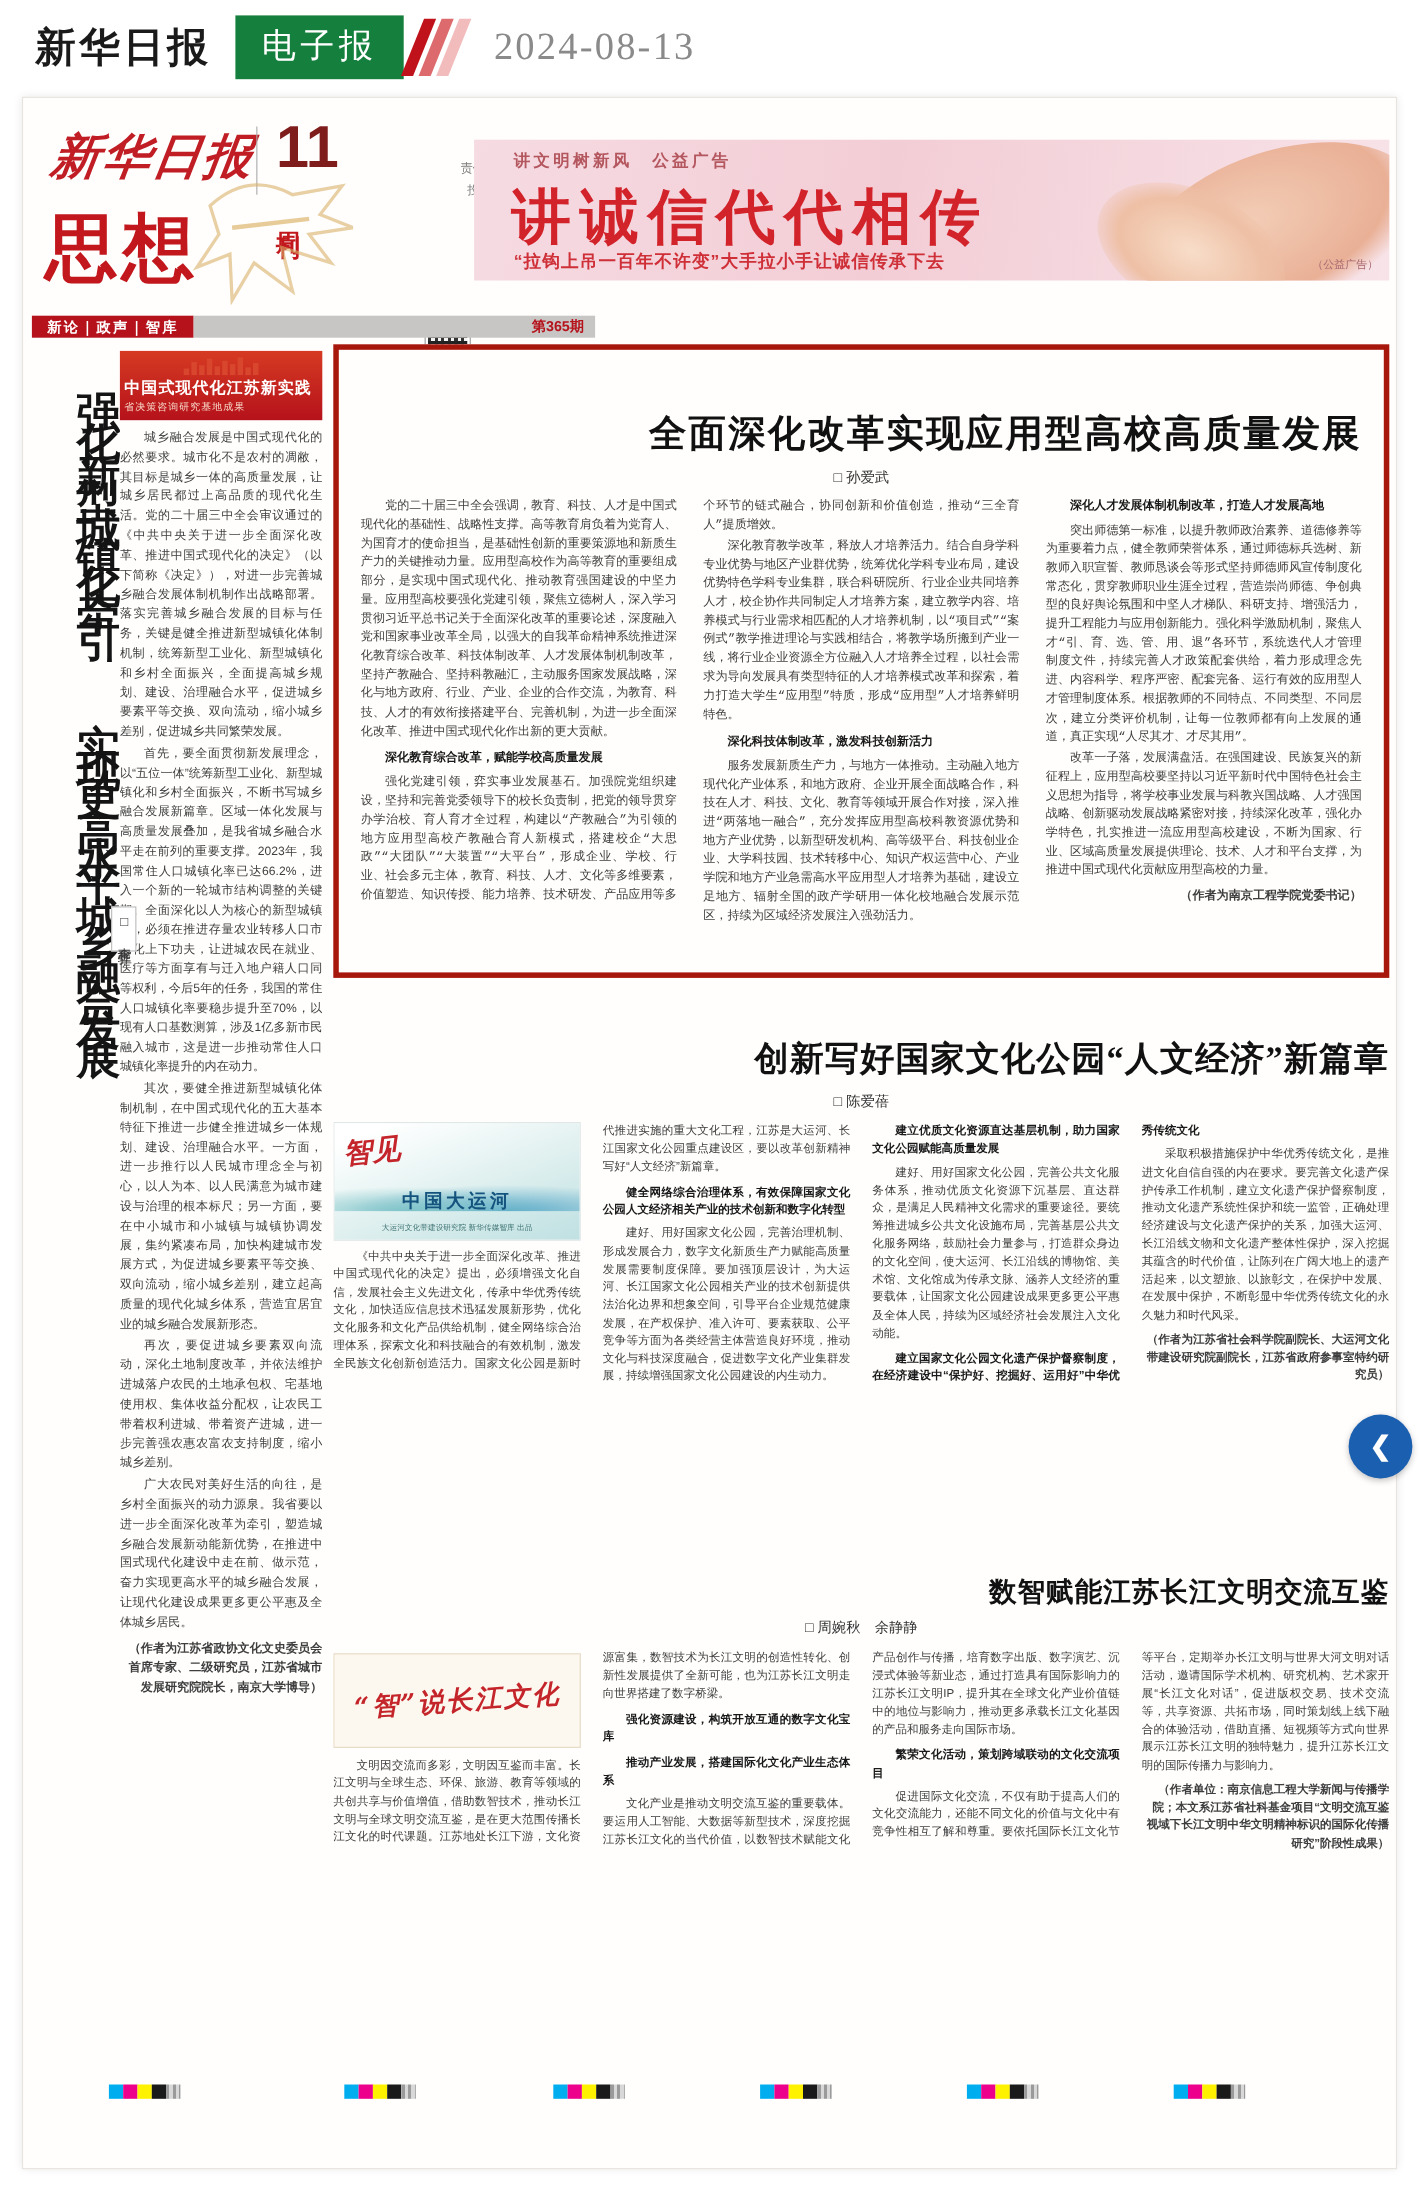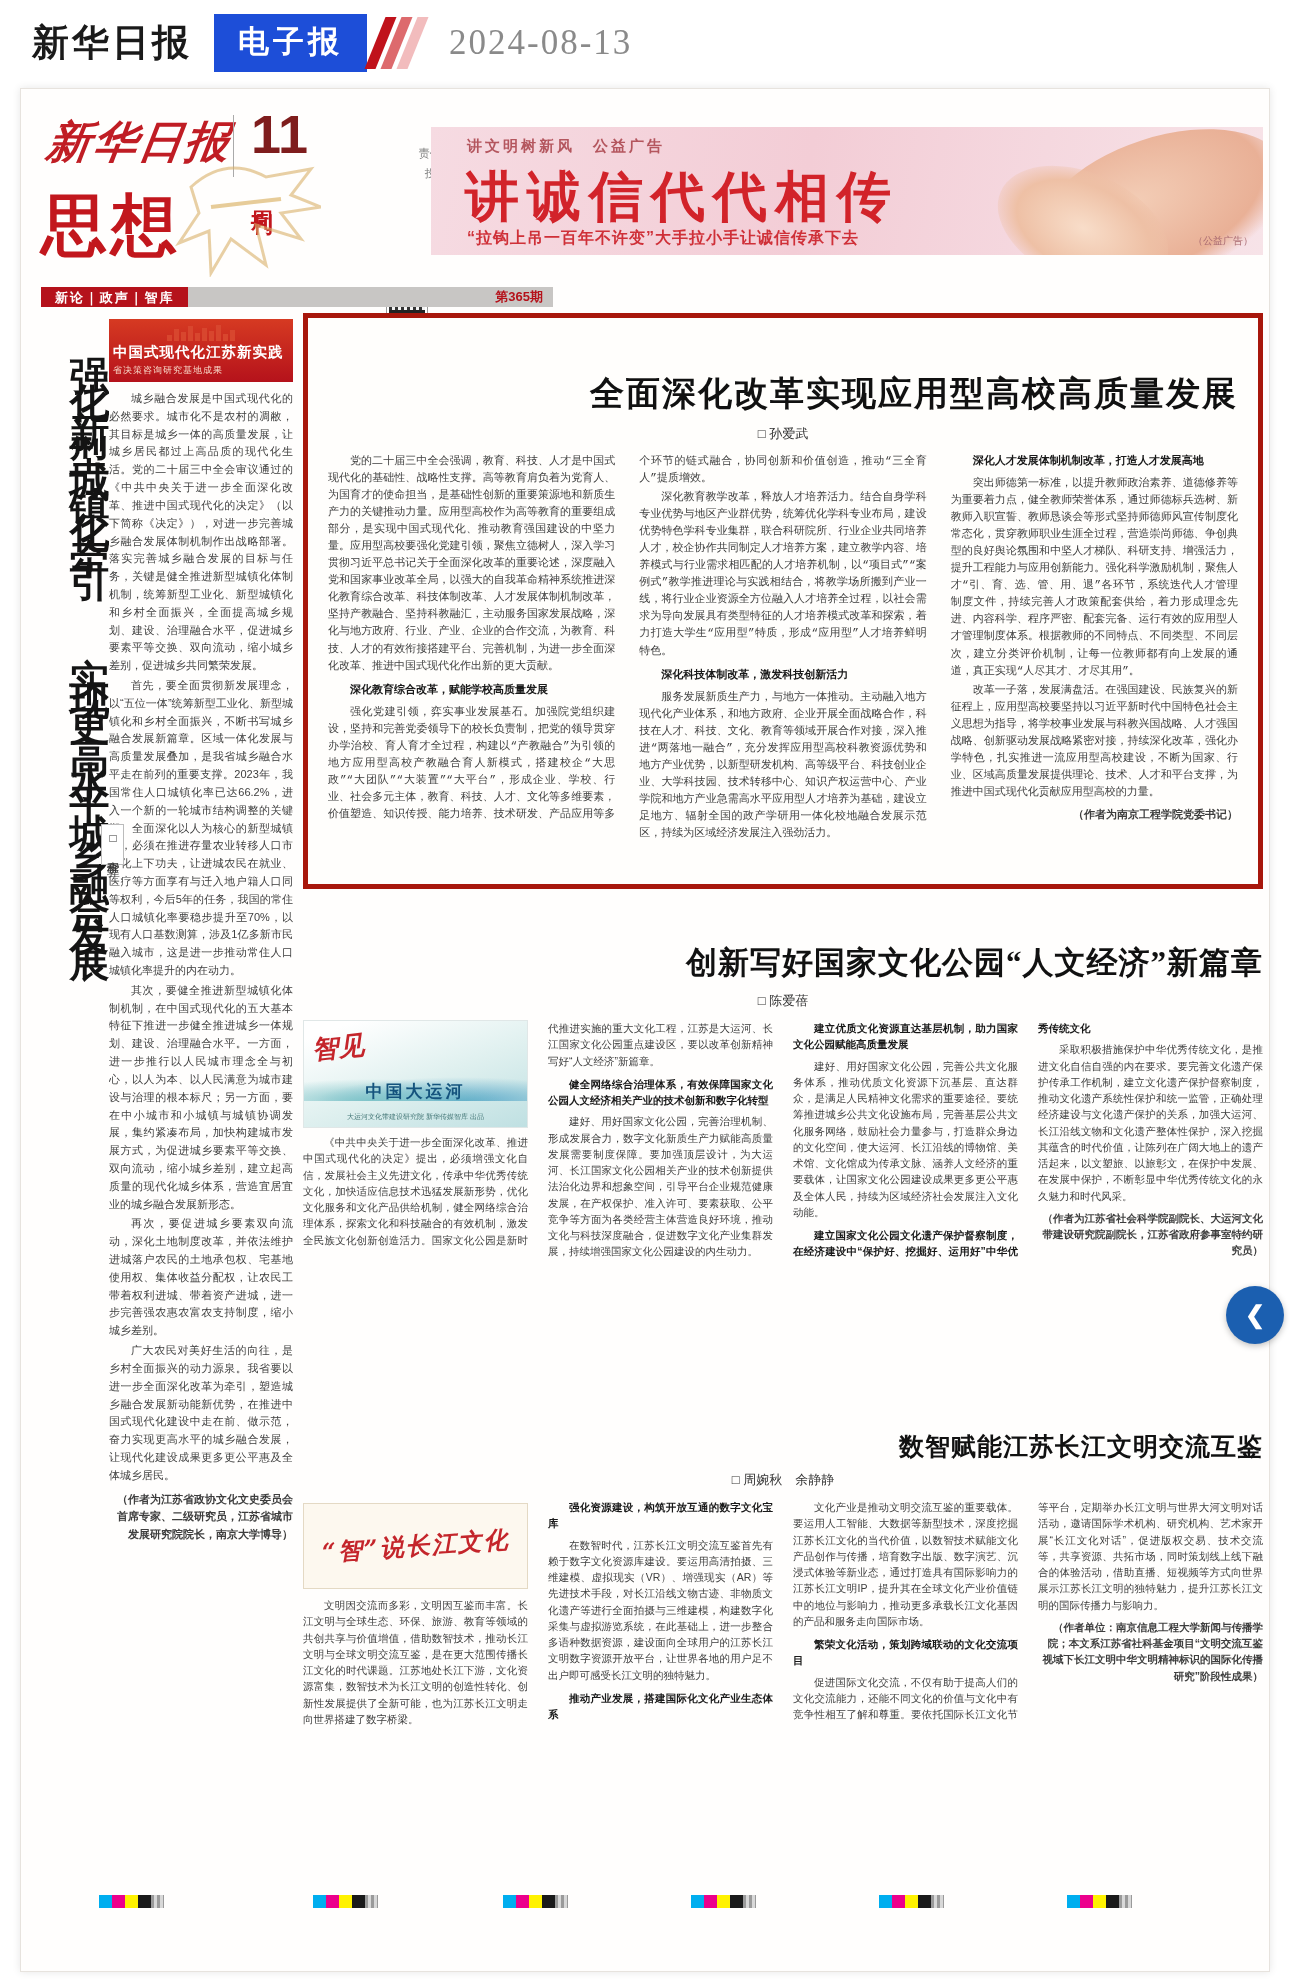--- a/index.html
+++ b/index.html
@@ -2,21 +2,21 @@
 <html><head>
 <meta charset="utf-8">
 <style>
   * { margin:0; padding:0; box-sizing:border-box; }
   html,body { width:1290px; background:#ffffff; font-family:"Liberation Sans", sans-serif; }
   body { height:1986px; position:relative; }
 
   
   .topbar { height:86px; display:flex; align-items:center; padding-left:32px; background:#ffffff; }
   .brand { font-size:37px; font-weight:bold; color:#1a1a1a; letter-spacing:3px; }
-  .badge { margin-left:22px; background:#1d4ed8; color:#fff; font-size:31px; font-weight:bold;
+  .badge { margin-left:22px; background:#15803d; color:#fff; font-size:31px; font-weight:normal;
            padding:7px 24px 9px; letter-spacing:4px; position:relative; }
   .stripes { display:flex; margin-left:8px; }
   .stripe { width:11px; height:52px; transform:skewX(-22deg); margin-right:5px; }
   .s1{background:#c0121b;} .s2{background:#dd6a6d;} .s3{background:#f2bcbd;}
   .date { margin-left:26px; font-family:"Liberation Serif", serif; font-size:35px; color:#8a8a8a; letter-spacing:2px; }
 
   
   .paper { position:absolute; left:20px; top:88px; width:1250px; height:1884px;
            background:#fffefd; border:1px solid #e7e3de; box-shadow:0 0 8px rgba(0,0,0,.10); overflow:hidden; }
 
@@ -44,21 +44,21 @@
            background:radial-gradient(ellipse at 40% 40%, #f3cdb6 0%, #e9b096 60%, rgba(233,176,150,0) 75%); transform:rotate(-18deg); }
   .hand2 { position:absolute; right:90px; top:46px; width:180px; height:110px; border-radius:50%;
            background:radial-gradient(ellipse at 50% 50%, #f8ddc9 0%, #eec0a5 55%, rgba(238,192,165,0) 78%); transform:rotate(24deg); }
   .banner-note { position:absolute; left:36px; top:10px; font-size:15px; font-weight:bold; color:#b4565e; letter-spacing:3px; }
   .banner-title { position:absolute; left:34px; top:34px; font-size:54px; font-weight:bold; color:#d2232a;
                   letter-spacing:8px; font-family:"Liberation Serif", serif; }
   .banner-sub { position:absolute; left:36px; bottom:6px; font-size:16px; font-weight:bold; color:#cf3038; letter-spacing:1px; }
   .banner-credit { position:absolute; right:10px; bottom:7px; font-size:10px; color:#a96a71; }
 
   
-  .navstrip { position:absolute; left:20px; top:198px; width:512px; height:20px; display:flex; align-items:stretch; }
+  .navstrip { position:absolute; left:8px; top:198px; width:512px; height:20px; display:flex; align-items:stretch; }
   .strip-red { background:#b5121b; color:#fff; font-size:13px; font-weight:bold; letter-spacing:2px;
                padding:2px 14px 0; white-space:nowrap; }
   .strip-gray { flex:1; background:#c8c6c4; display:flex; justify-content:flex-end; align-items:center; padding-right:10px; }
   .issue { color:#b5121b; font-weight:bold; font-size:13px; }
 
   
   .fl-p { text-indent:2em; margin-bottom:2px; }
   .fl-sub { font-weight:bold; color:#191919; text-indent:2em; margin:7px 0 5px; }
   .fl-author { text-align:right; margin-top:6px; font-weight:bold; }
   .bodytext { color:#3e3e3e; text-align:justify; }
@@ -252,21 +252,20 @@
   <div class="yangtze">
     <div class="a-title">数智赋能江苏长江文明交流互鉴</div>
     <div class="a-byline">□ 周婉秋　余静静</div>
     <div class="cols4 bodytext">
       <div class="zhi-card">
         <span class="zhi-script">“智”说长江文化</span>
       </div>
       <div>
           <div class="fl-p">文明因交流而多彩，文明因互鉴而丰富。长江文明与全球生态、环保、旅游、教育等领域的共创共享与价值增值，借助数智技术，推动长江文明与全球文明交流互鉴，是在更大范围传播长江文化的时代课题。江苏地处长江下游，文化资源富集，数智技术为长江文明的创造性转化、创新性发展提供了全新可能，也为江苏长江文明走向世界搭建了数字桥梁。</div>
           <div class="fl-sub">强化资源建设，构筑开放互通的数字文化宝库</div>
-          <div class="fl-p">在数智时代，江苏长江文明交流互鉴首先有赖于数字文化资源库建设。要运用高清拍摄、三维建模、虚拟现实（VR）、增强现实（AR）等先进技术手段，对长江沿线文物古迹、非物质文化遗产等进行全面拍摄与三维建模，构建数字化采集与虚拟游览系统，在此基础上，进一步整合多语种数据资源，建设面向全球用户的江苏长江文明数字资源开放平台，让世界各地的用户足不出户即可感受长江文明的独特魅力。</div>
           <div class="fl-sub">推动产业发展，搭建国际化文化产业生态体系</div>
           <div class="fl-p">文化产业是推动文明交流互鉴的重要载体。要运用人工智能、大数据等新型技术，深度挖掘江苏长江文化的当代价值，以数智技术赋能文化产品创作与传播，培育数字出版、数字演艺、沉浸式体验等新业态，通过打造具有国际影响力的江苏长江文明IP，提升其在全球文化产业价值链中的地位与影响力，推动更多承载长江文化基因的产品和服务走向国际市场。</div>
           <div class="fl-sub">繁荣文化活动，策划跨域联动的文化交流项目</div>
           <div class="fl-p">促进国际文化交流，不仅有助于提高人们的文化交流能力，还能不同文化的价值与文化中有竞争性相互了解和尊重。要依托国际长江文化节等平台，定期举办长江文明与世界大河文明对话活动，邀请国际学术机构、研究机构、艺术家开展“长江文化对话”，促进版权交易、技术交流等，共享资源、共拓市场，同时策划线上线下融合的体验活动，借助直播、短视频等方式向世界展示江苏长江文明的独特魅力，提升江苏长江文明的国际传播力与影响力。</div>
           <div class="fl-author">（作者单位：南京信息工程大学新闻与传播学院；本文系江苏省社科基金项目“文明交流互鉴视域下长江文明中华文明精神标识的国际化传播研究”阶段性成果）</div>
         </div>
     </div>
   </div>
 
   <div class="cmyk-row">

